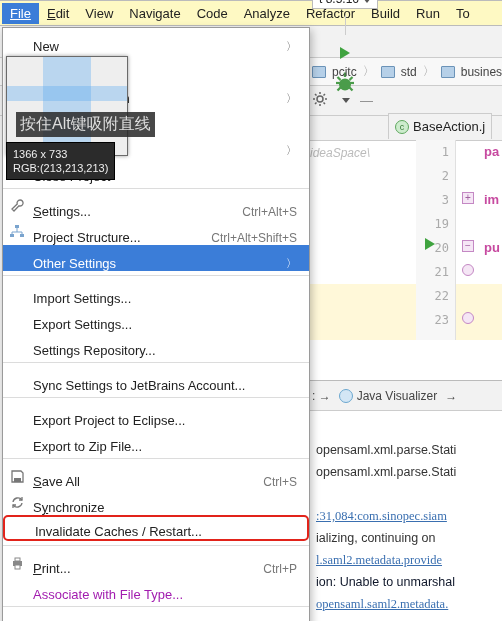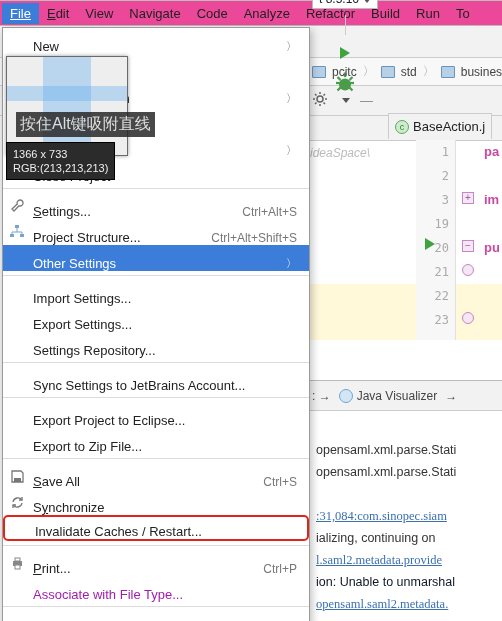--- a/index.html
+++ b/index.html
@@ -1,17 +1,17 @@
 <!DOCTYPE html>
 <html><head>
 <meta charset="utf-8">
 <style>
   * { margin: 0; padding: 0; box-sizing: border-box; font-family: "Segoe UI", Arial, sans-serif; }
   body { width: 502px; height: 621px; overflow: hidden; background: #f2f2f2; font-size: 13px; color: #222; }
-  .menubar { display: flex; align-items: center; height: 26px; background: #ec4899; border-top: 1px solid #bbb; border-bottom: 1px solid #bbb; padding-left: 2px; }
+  .menubar { display: flex; align-items: center; height: 26px; background: #fef9c3; border-top: 1px solid #bbb; border-bottom: 1px solid #bbb; padding-left: 2px; }
   .menubar-item { padding: 3px 8px; cursor: default; }
   .menubar-item.active { background: #3b7dd8; color: #fff; }
   .menubar-item .ul { text-decoration: underline; }
 
   .toolbar-row { display:flex; align-items:center; height:32px; border-bottom:1px solid #ccc; background:#f2f2f2; }
   .toolbar-right { margin-left:312px; display:flex; align-items:center; gap:6px;flex-direction:column; }
   .version-box { font-size:12px; padding:2px 6px; border:1px solid #bbb; background:#fff;}
   .tri-down { display:inline-block; margin-left:4px; border-left:4px solid transparent; border-right:4px solid transparent; border-top:5px solid #555;}
   .icon-btn { width:24px; height:24px; display:flex; align-items:center; justify-content:center; }
   .play-icon { width:0; height:0; border-left:10px solid #3fa33f; border-top:6px solid transparent; border-bottom:6px solid transparent;}

